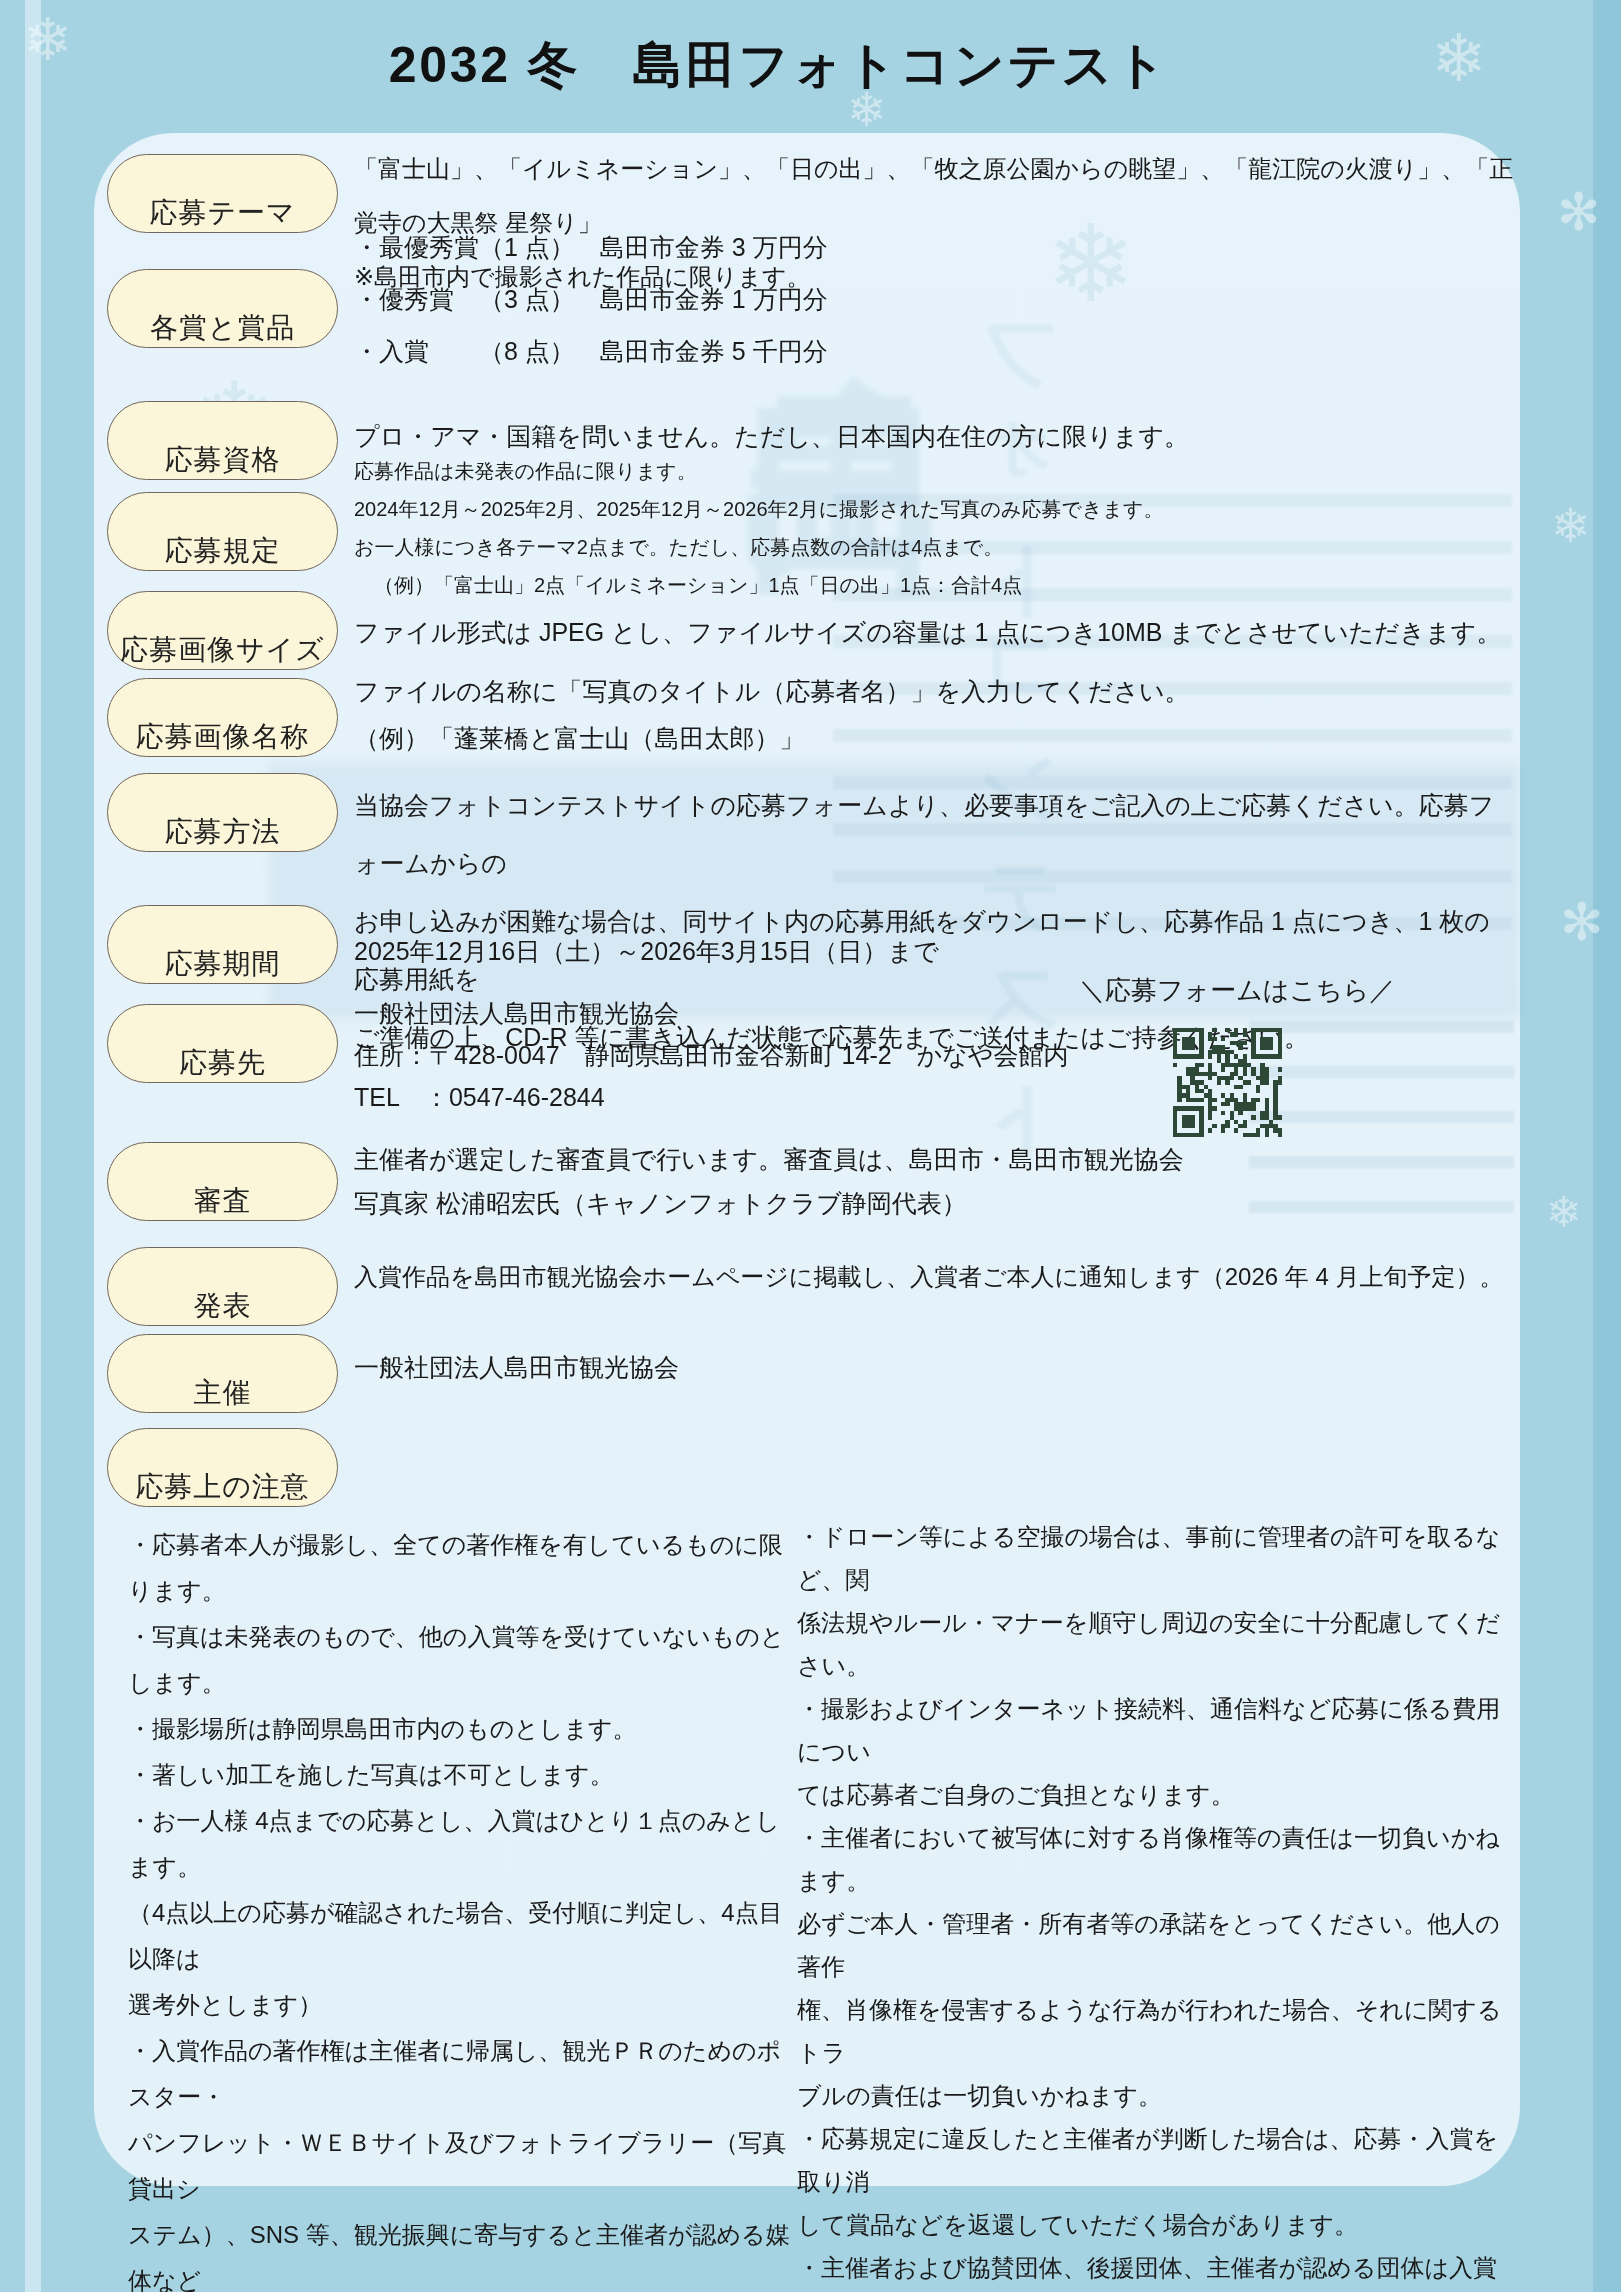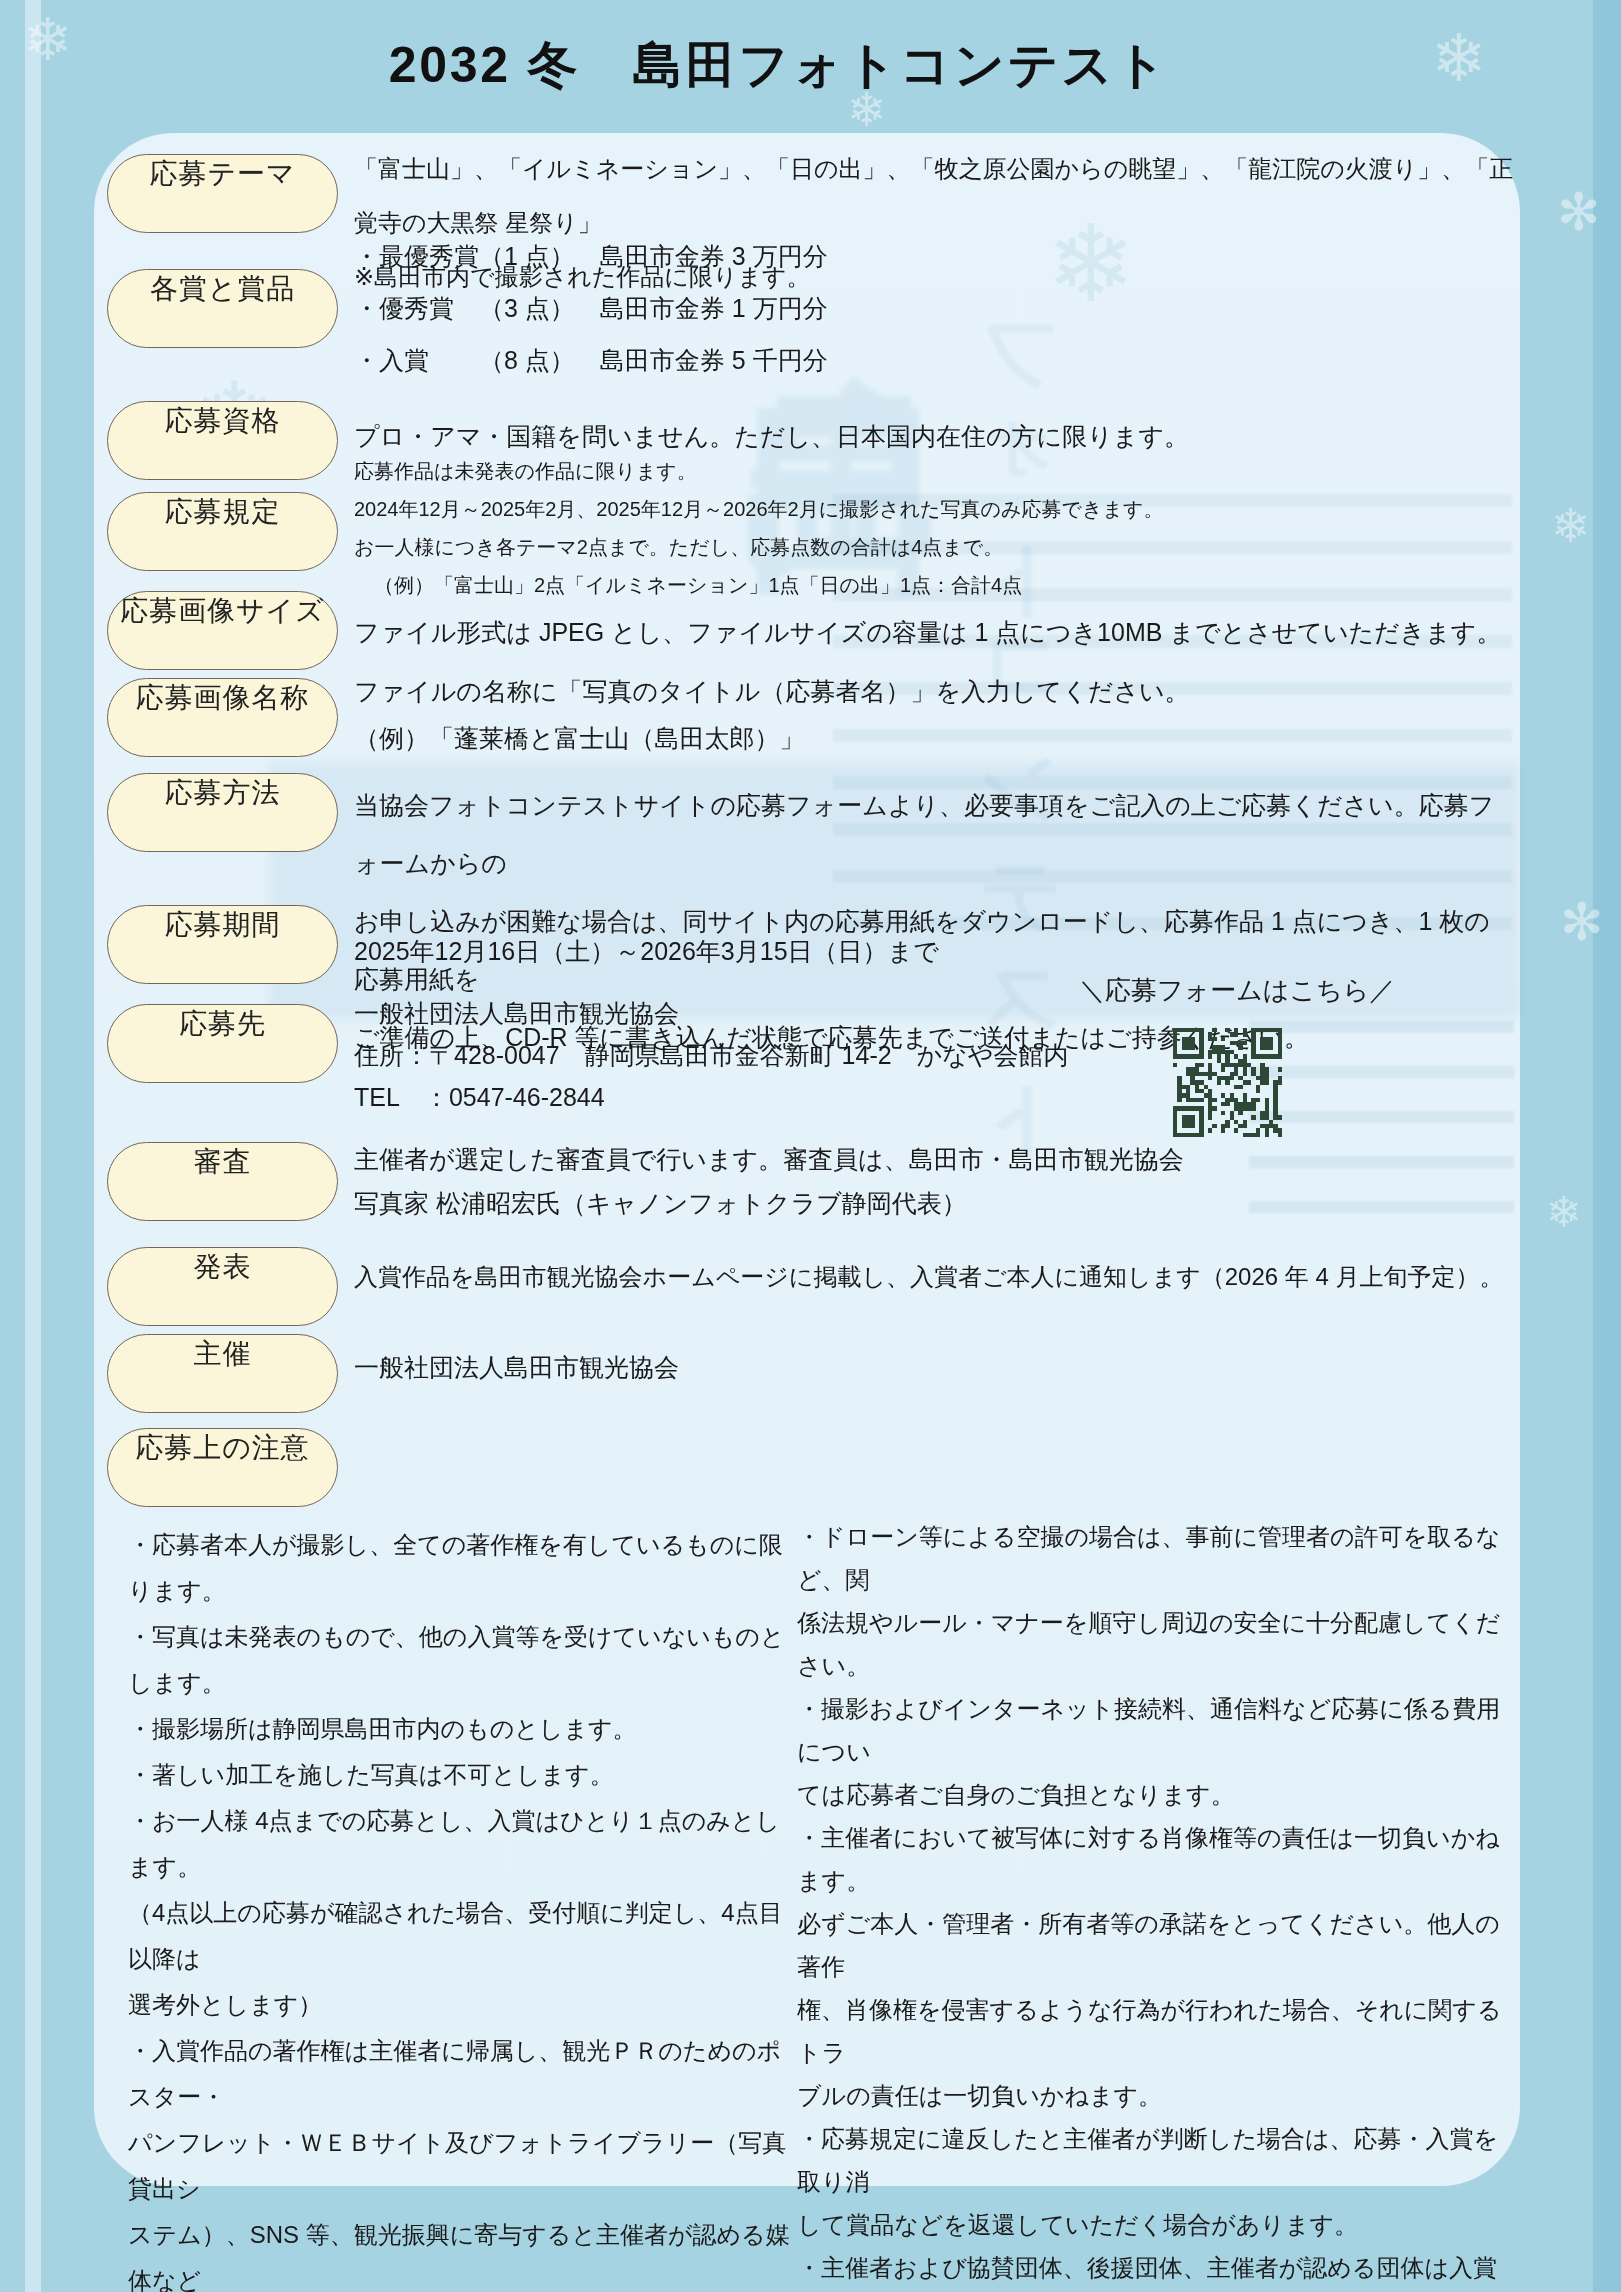--- a/index.html
+++ b/index.html
@@ -30,28 +30,28 @@
   .method-tint{left:269px;top:763px;width:1251px;height:256px;background:rgba(125,180,210,.14);filter:blur(5.4px)}
 
   .title{position:absolute;top:32px;left:0;width:1558px;text-align:center;
     font-size:50px;font-weight:600;color:#111;letter-spacing:2.7px}
 
   .panel{position:absolute;left:94px;top:133px;width:1426px;height:2053px;
     border-radius:79px;background:linear-gradient(#e6f3fa,var(--panel))}
 
   .badge{position:absolute;left:107px;width:231px;height:79px;border-radius:41px;
     background:var(--badge_fill);border:1.8px solid var(--badge_border);
-    display:flex;align-items:flex-start;justify-content:center}
+    display:flex;align-items:flex-end;justify-content:center}
   .badge span{font-size:28px;font-weight:500;color:#222;letter-spacing:0.9px;white-space:nowrap}
 
   .content{position:absolute;left:354px;width:1160px;font-size:25px;font-weight:500;
     color:var(--text);white-space:pre-line}
 
   .s1 .badge{top:154px}  .s1 .content{top:142px;line-height:54px;font-size:24px}
-  .s2 .badge{top:269px}  .s2 .content{top:230px;line-height:52px}
+  .s2 .badge{top:269px}  .s2 .content{top:221px;line-height:52px}
   .s3 .badge{top:401px}  .s3 .content{top:410px;line-height:52px}
   .s4 .badge{top:492px}  .s4 .content{top:452px;line-height:38px;font-size:20px}
   .s5 .badge{top:591px}  .s5 .content{top:610px;line-height:45px}
   .s6 .badge{top:678px}  .s6 .content{top:668px;line-height:47px}
   .s7 .badge{top:773px}  .s7 .content{top:776px;line-height:58px;font-size:25px}
   .s8 .badge{top:905px} .s8 .content{top:930px;line-height:43px}
   .s9 .badge{top:1004px} .s9 .content{top:992px;line-height:42px}
   .s10 .badge{top:1142px}.s10 .content{top:1137px;line-height:44px}
   .s11 .badge{top:1247px}.s11 .content{top:1254px;line-height:45px;font-size:24px}
   .s12 .badge{top:1334px}.s12 .content{top:1345px;line-height:45px}

